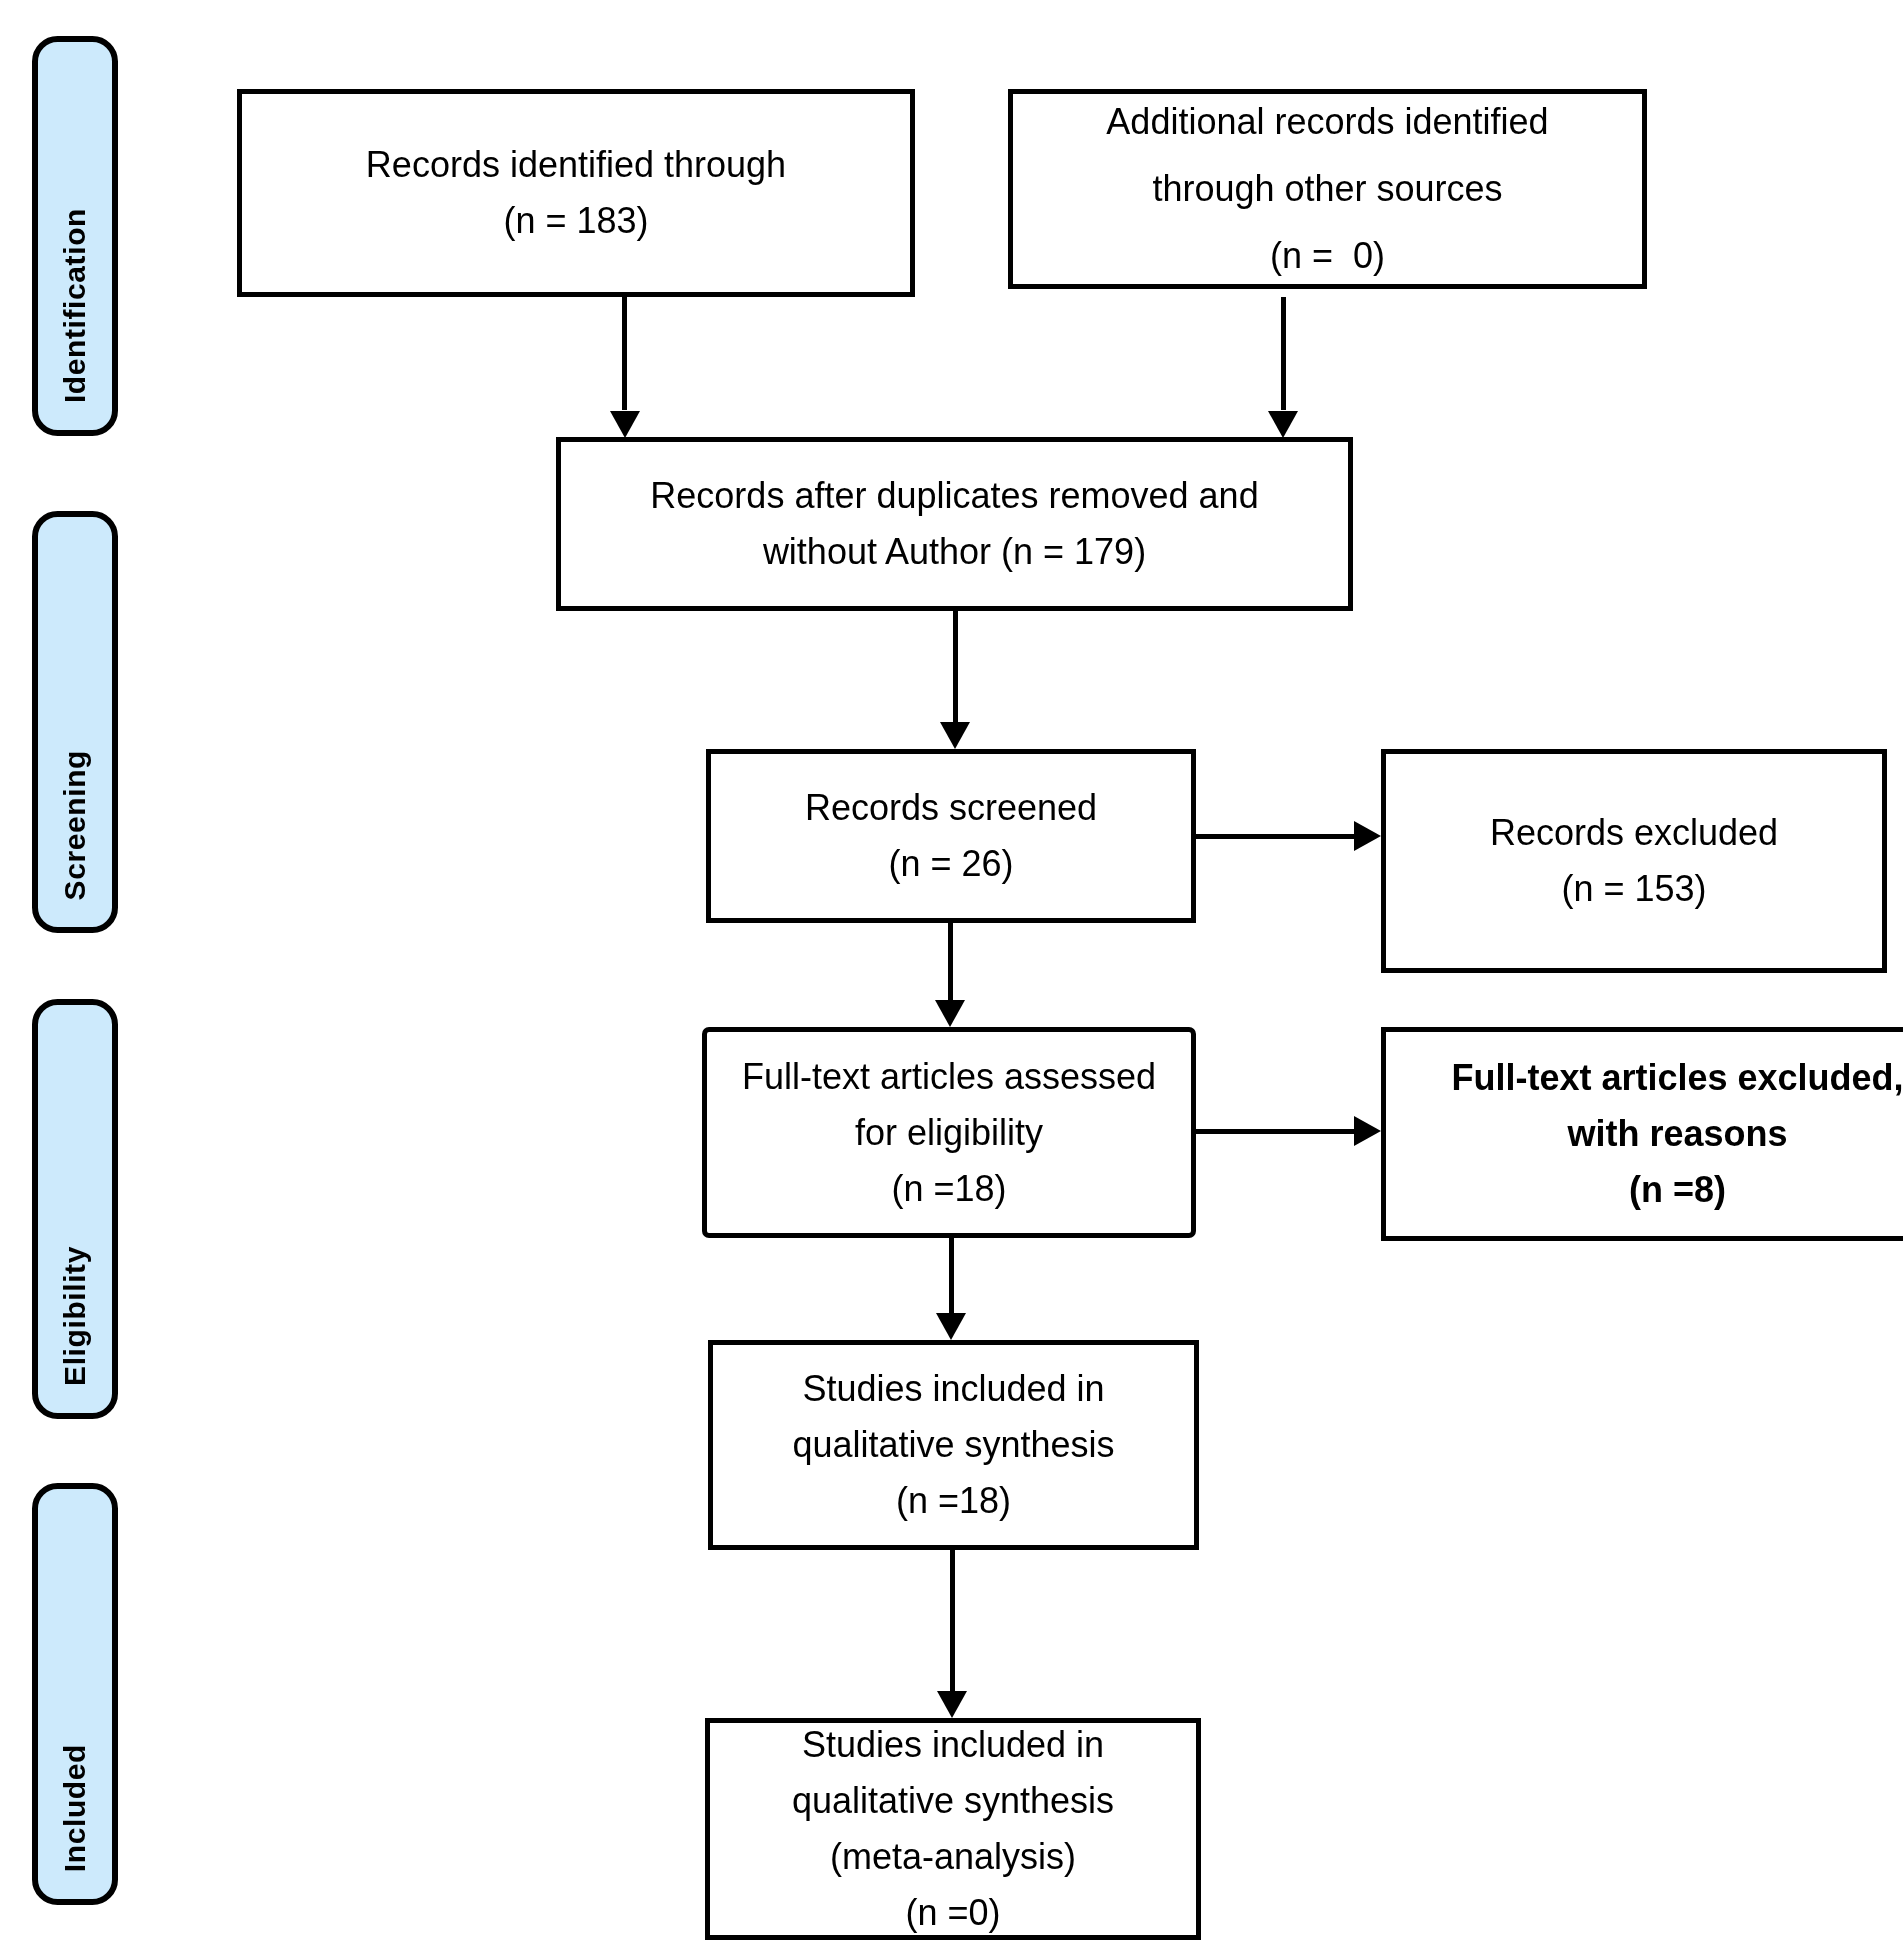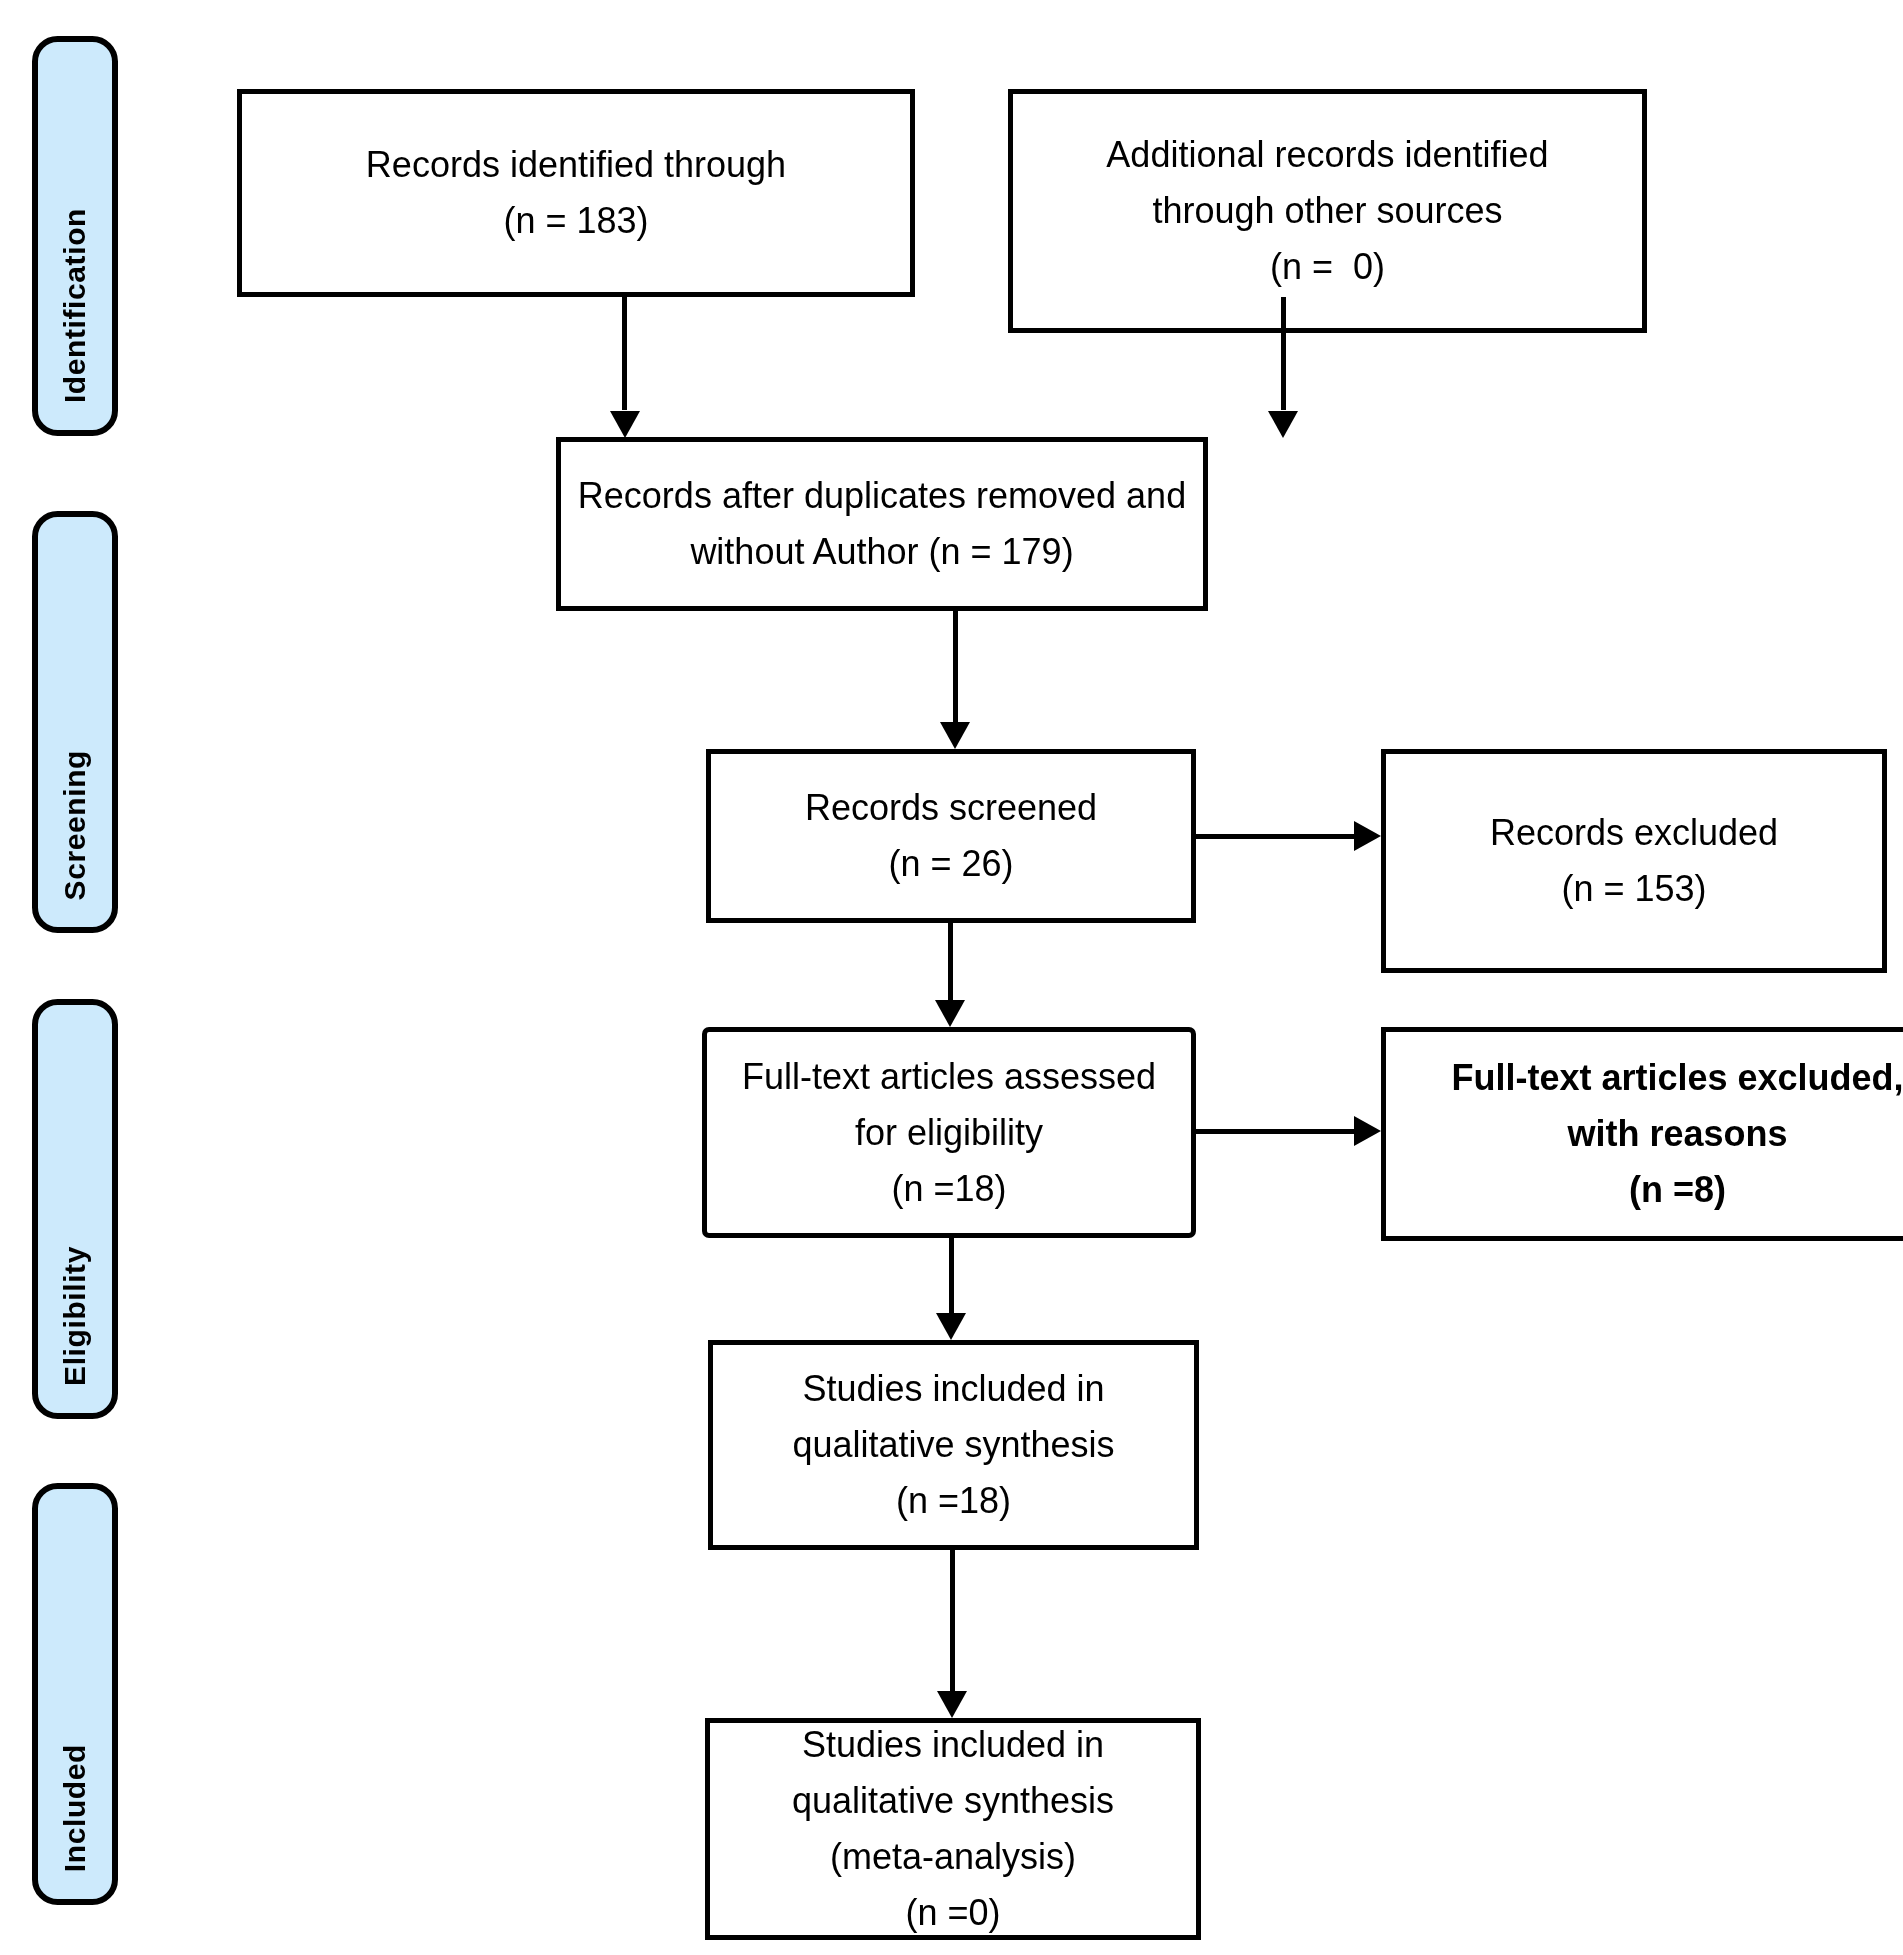--- a/index.html
+++ b/index.html
@@ -81,27 +81,27 @@
   </div>
   <div class="stage" style="top:1483px;height:422px;">
     <div class="stage-label">Included</div>
   </div>
 
   <div class="box" style="left:237px;top:89px;width:678px;height:208px;">
     <div class="line">Records identified through</div>
     <div class="line">(n = 183)</div>
   </div>
 
-  <div class="box" style="left:1008px;top:89px;width:639px;height:244px;">
+  <div class="box" style="left:1008px;top:89px;width:639px;height:200px;justify-content:space-between;">
     <div class="line">Additional records identified</div>
     <div class="line">through other sources</div>
     <div class="line">(n =  0)</div>
   </div>
 
-  <div class="box" style="left:556px;top:437px;width:652px;height:174px;">
+  <div class="box" style="left:556px;top:437px;width:797px;height:174px;">
     <div class="line">Records after duplicates removed and</div>
     <div class="line">without Author (n = 179)</div>
   </div>
 
   <div class="box" style="left:706px;top:749px;width:490px;height:174px;">
     <div class="line">Records screened</div>
     <div class="line">(n = 26)</div>
   </div>
 
   <div class="box" style="left:1381px;top:749px;width:506px;height:224px;">

